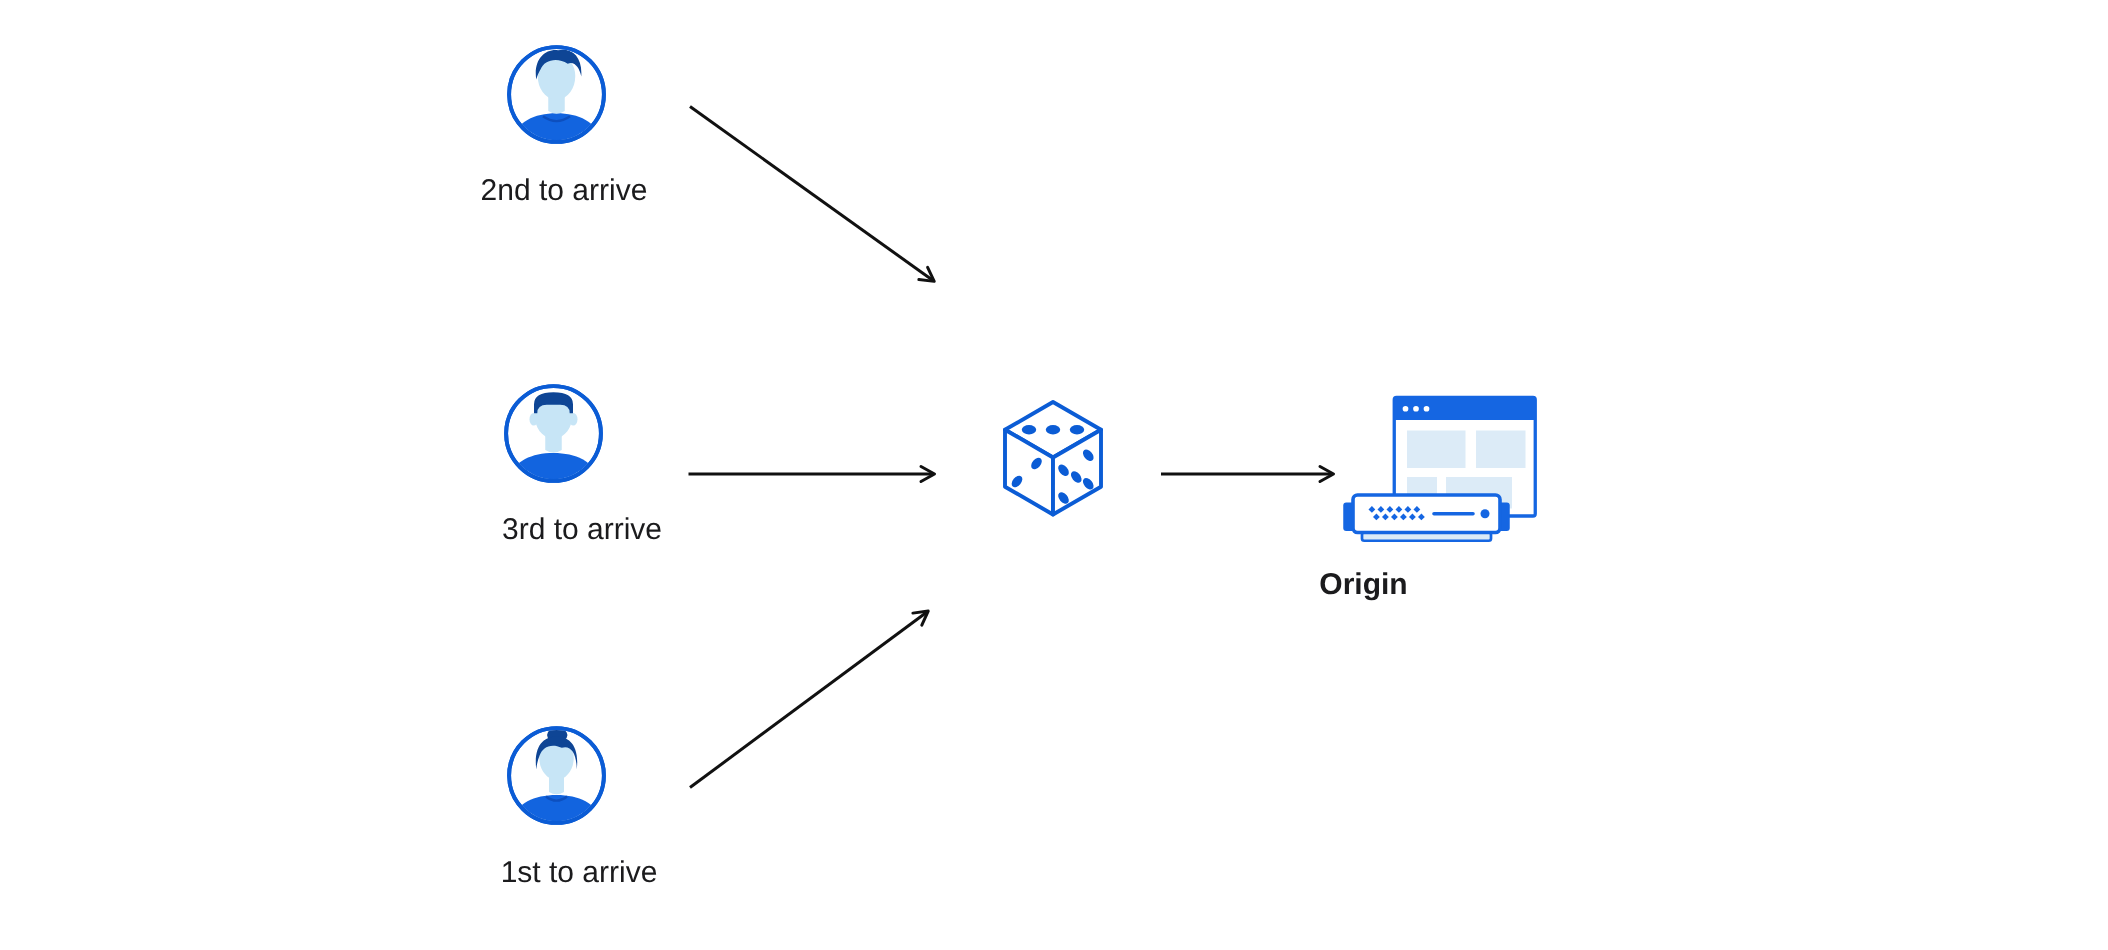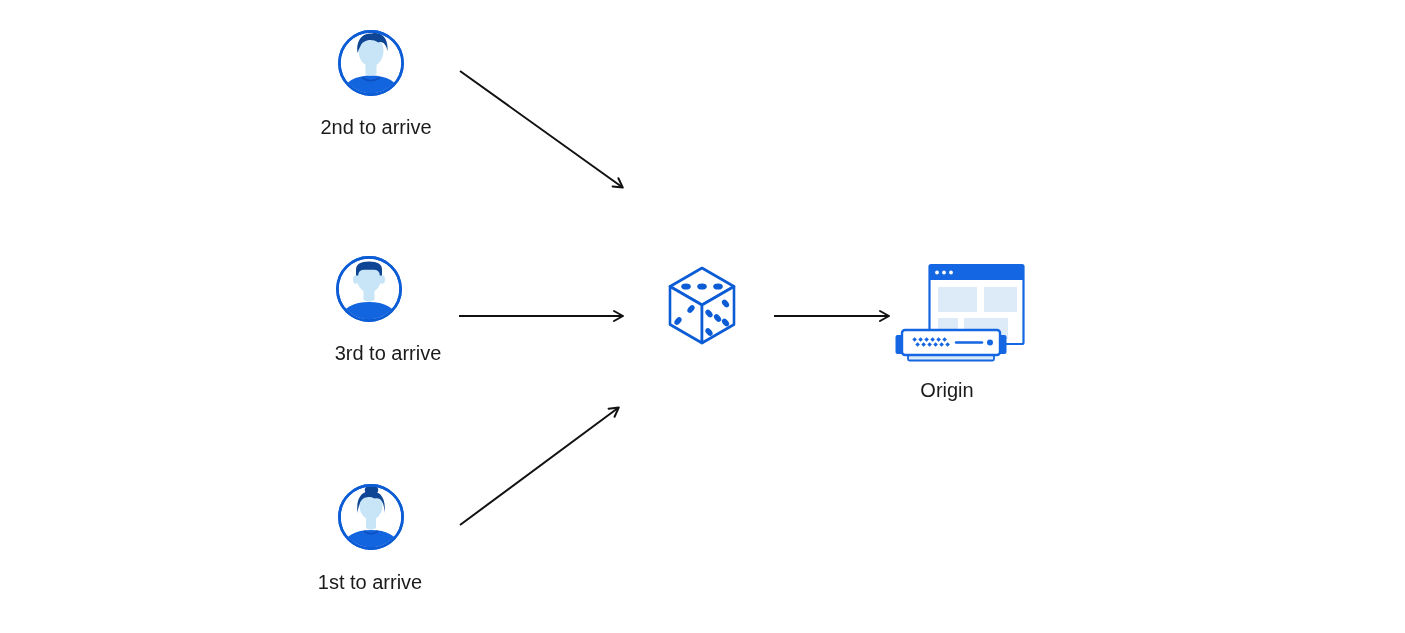--- a/index.html
+++ b/index.html
@@ -91,21 +91,21 @@
         <path d="M3,70 C6,55 18,48 35,48 C52,48 64,55 67,70 Z" fill="#1264DF"></path>
         <path d="M28,49 Q35,54.5 42,49" fill="none" stroke="#0D4FBE" stroke-width="1.6"></path>
         <path d="M30,35 L40,35 L40,46 Q35,49 30,46 Z" fill="#C7E5F6"></path>
         <ellipse cx="35.5" cy="8" rx="6.8" ry="4.8" fill="#0E4595"></ellipse>
         <path d="M35,11 C42.5,11 46.5,16.5 46.5,23 C46.5,30.5 42.5,37 35,38.5 C27.5,37 23.5,30.5 23.5,23 C23.5,16.5 27.5,11 35,11 Z" fill="#C7E5F6"></path>
         <path d="M21.5,31 C19.5,14 27.5,9 35,9 C42.5,9 50.5,14 48.5,31 C48.5,21 45,14.5 38.5,16.5 C31,13 25.5,16.5 23.8,21.5 C22.6,24.5 21.8,27.5 21.5,31 Z" fill="#0E4595"></path>
       </g>
       <circle cx="35" cy="35" r="31.6" fill="none" stroke="#0B5CD5" stroke-width="2.6"></circle>
     </svg>
   </div>
-  <div class="node-label" style="left:370px;top:570px;">1st to arrive</div>
+  <div class="node-label" style="left:386px;top:570px;">1st to arrive</div>
 
   <div class="node" style="left:662px;top:262px;">
     <svg width="80" height="92" viewBox="0 0 80 92">
       <g stroke="#0B5CD5" stroke-width="2.6" stroke-linejoin="round" fill="#ffffff">
         <path d="M40,6 L72,24.5 L40,43 L8,24.5 Z"></path>
         <path d="M8,24.5 L40,43 L40,81 L8,62.5 Z"></path>
         <path d="M72,24.5 L40,43 L40,81 L72,62.5 Z"></path>
       </g>
       <g fill="#0B5CD5">
         <ellipse cx="24" cy="24.5" rx="4.8" ry="3.1"></ellipse>
@@ -154,15 +154,15 @@
           <rect x="34" y="81" width="3.2" height="3.2" transform="rotate(45 35.6 82.6)"></rect>
           <rect x="40" y="81" width="3.2" height="3.2" transform="rotate(45 41.6 82.6)"></rect>
           <rect x="46" y="81" width="3.2" height="3.2" transform="rotate(45 47.6 82.6)"></rect>
           <rect x="52" y="81" width="3.2" height="3.2" transform="rotate(45 53.6 82.6)"></rect>
         </g>
         <line x1="62" y1="80.5" x2="88" y2="80.5" stroke="#1566E2" stroke-width="2.4" stroke-linecap="round"></line>
         <circle cx="96" cy="80.5" r="3" fill="#1566E2"></circle>
       </g>
     </svg>
   </div>
-  <div class="node-label" style="left:947px;top:378px;">Origin</div>
+  <div class="node-label" style="left:909px;top:378px;font-weight:bold;">Origin</div>
 
 </div>
 
 </body></html>

